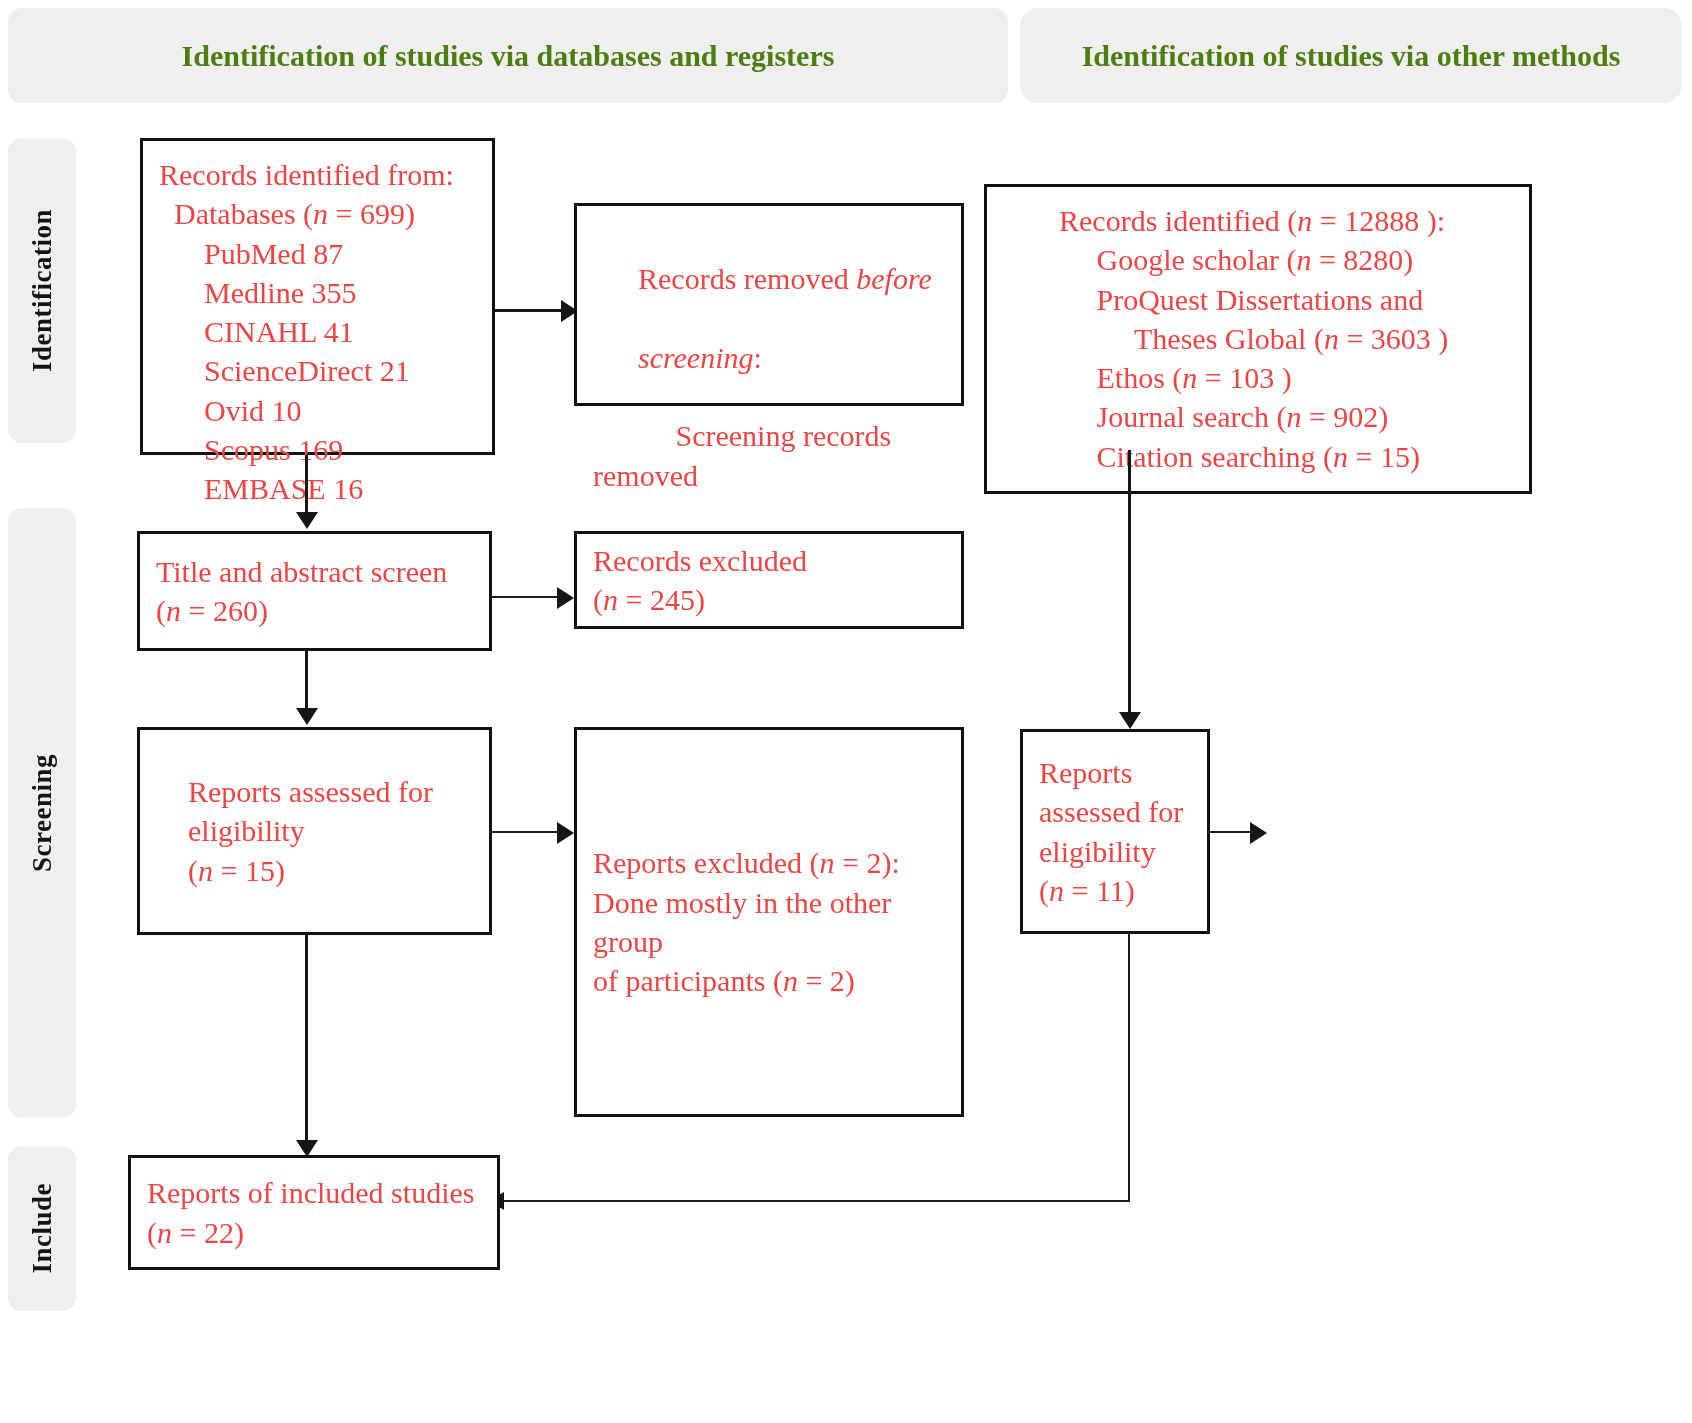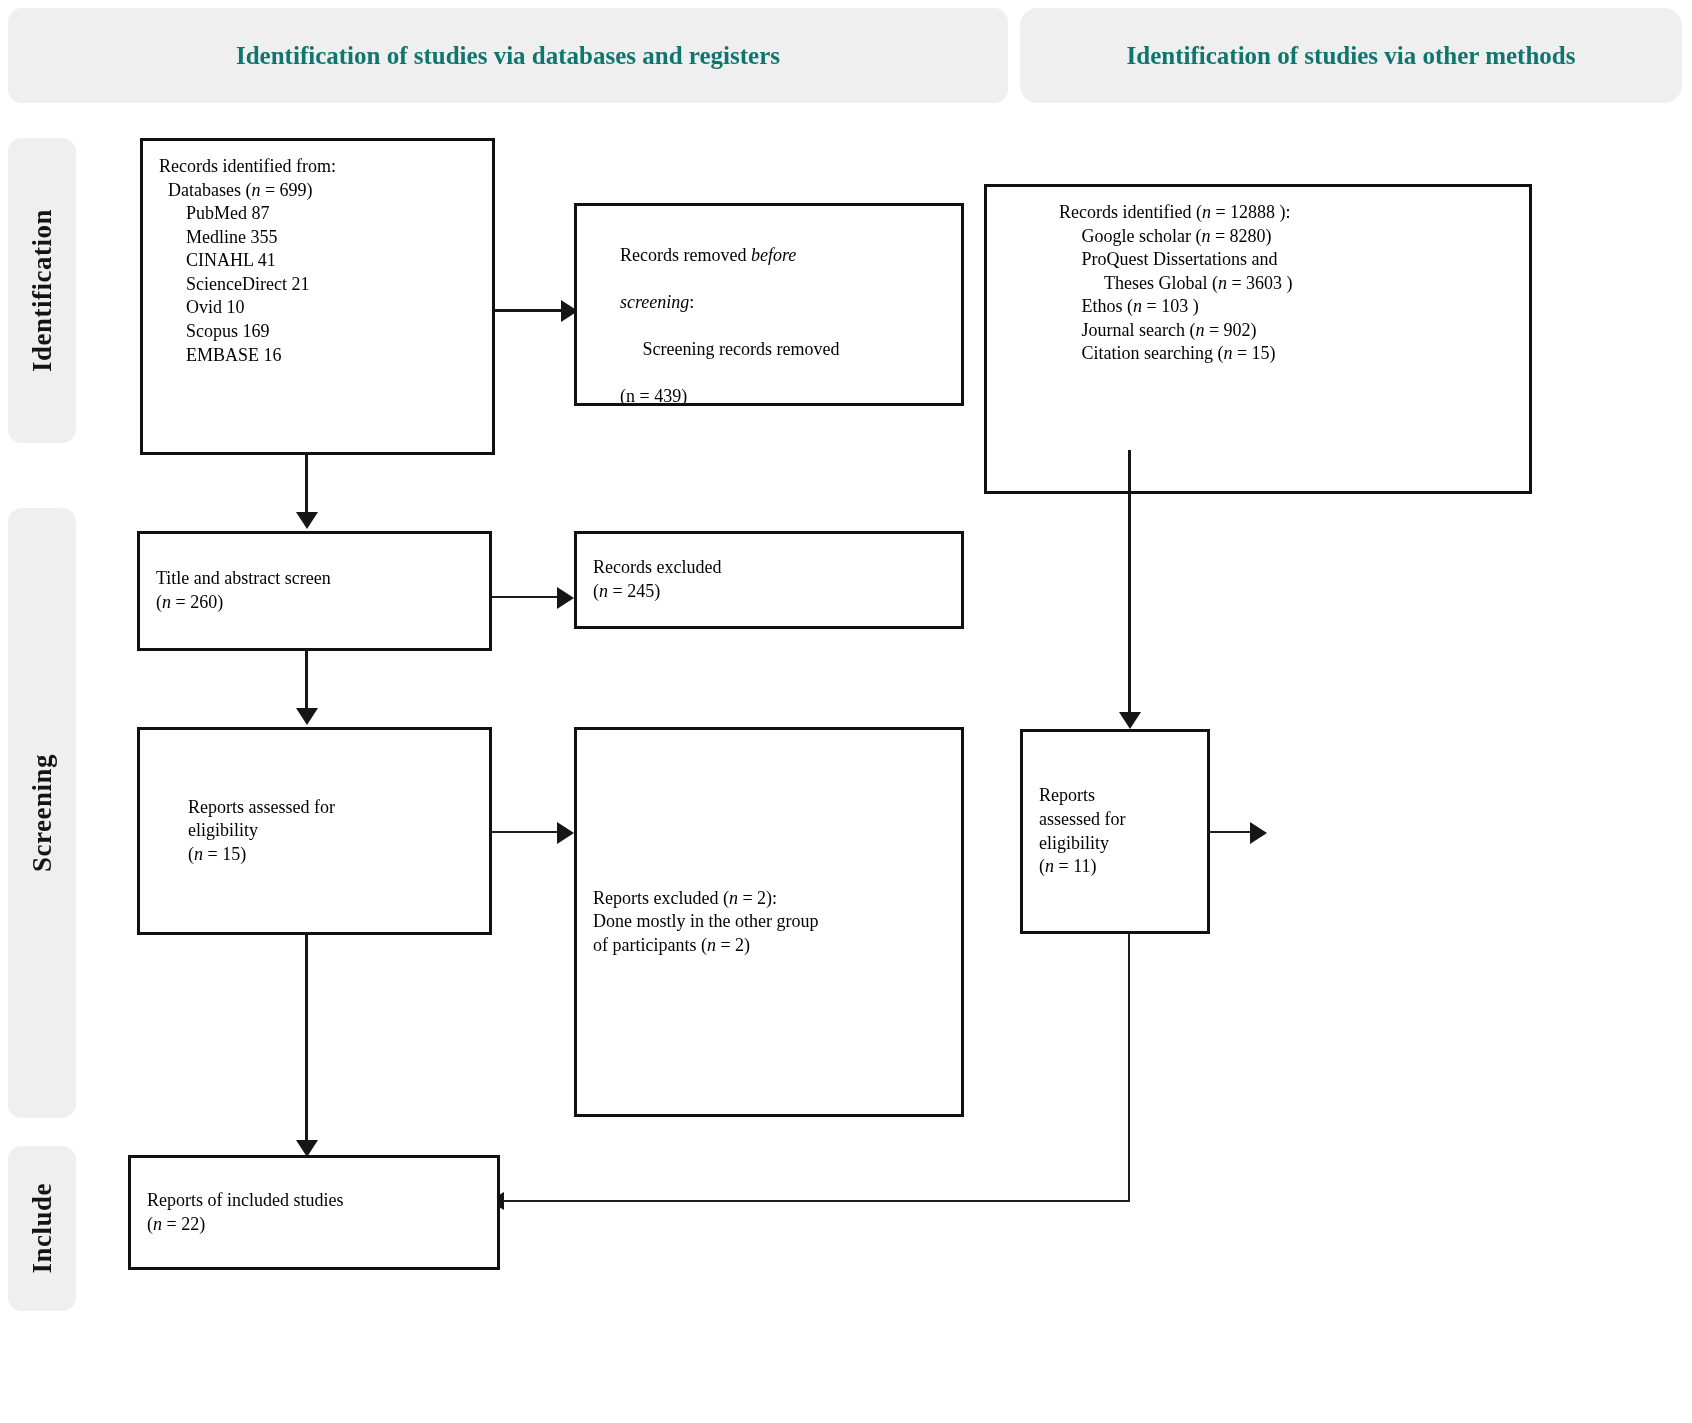--- a/index.html
+++ b/index.html
@@ -43,38 +43,38 @@
     position: absolute;
     background: #efefef;
     border-radius: 14px;
     display: flex;
     align-items: center;
     justify-content: center;
     text-align: center;
   }
   .banner .banner-label {
     font-weight: bold;
-    font-size: 25px;
-    color: #0f766e;
+    font-size: 30px;
+    color: #4d7c0f;
     padding: 0 14px;
     line-height: 1.2;
   }
 
   
   .box {
     position: absolute;
     background: #ffffff;
     border: 3px solid #111111;
     box-sizing: border-box;
     padding: 14px 16px;
   }
   .box .box-text {
-    font-size: 18px;
+    font-size: 30px;
     line-height: 1.31;
-    color: #000000;
+    color: #ef4444;
     white-space: pre-wrap;
   }
   .box.valign-top    { display: block; }
   .box.valign-center { display: flex; align-items: center; }
 
   em.var { font-style: italic; }
 
   
   .conn {
     position: absolute;

